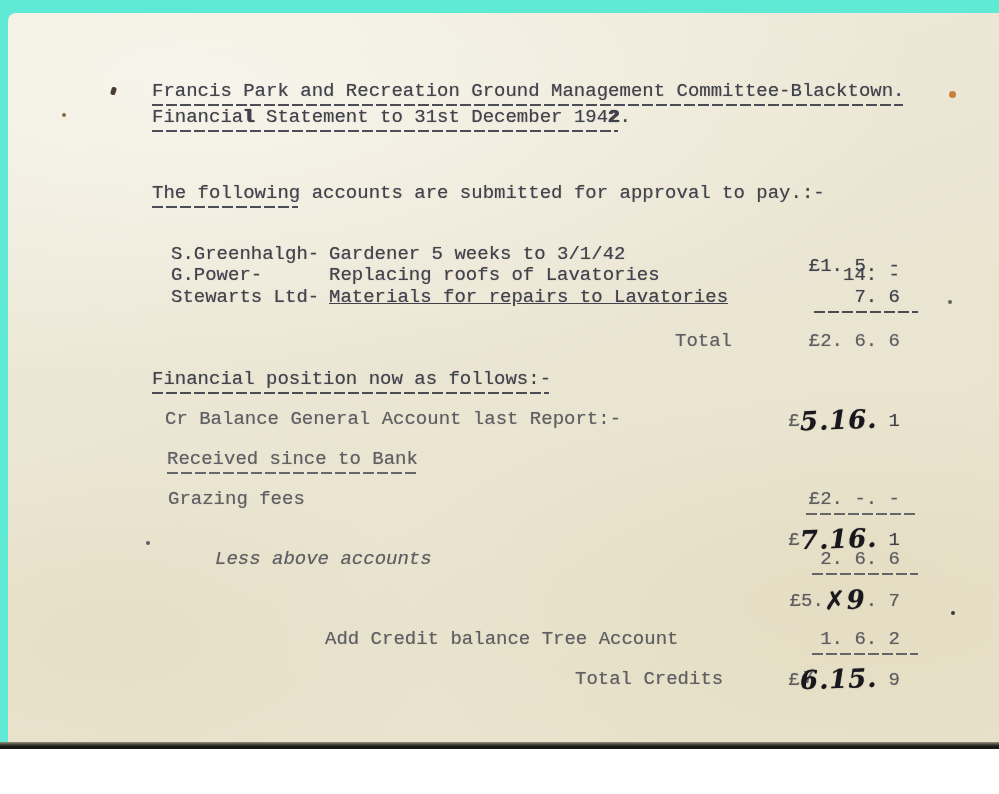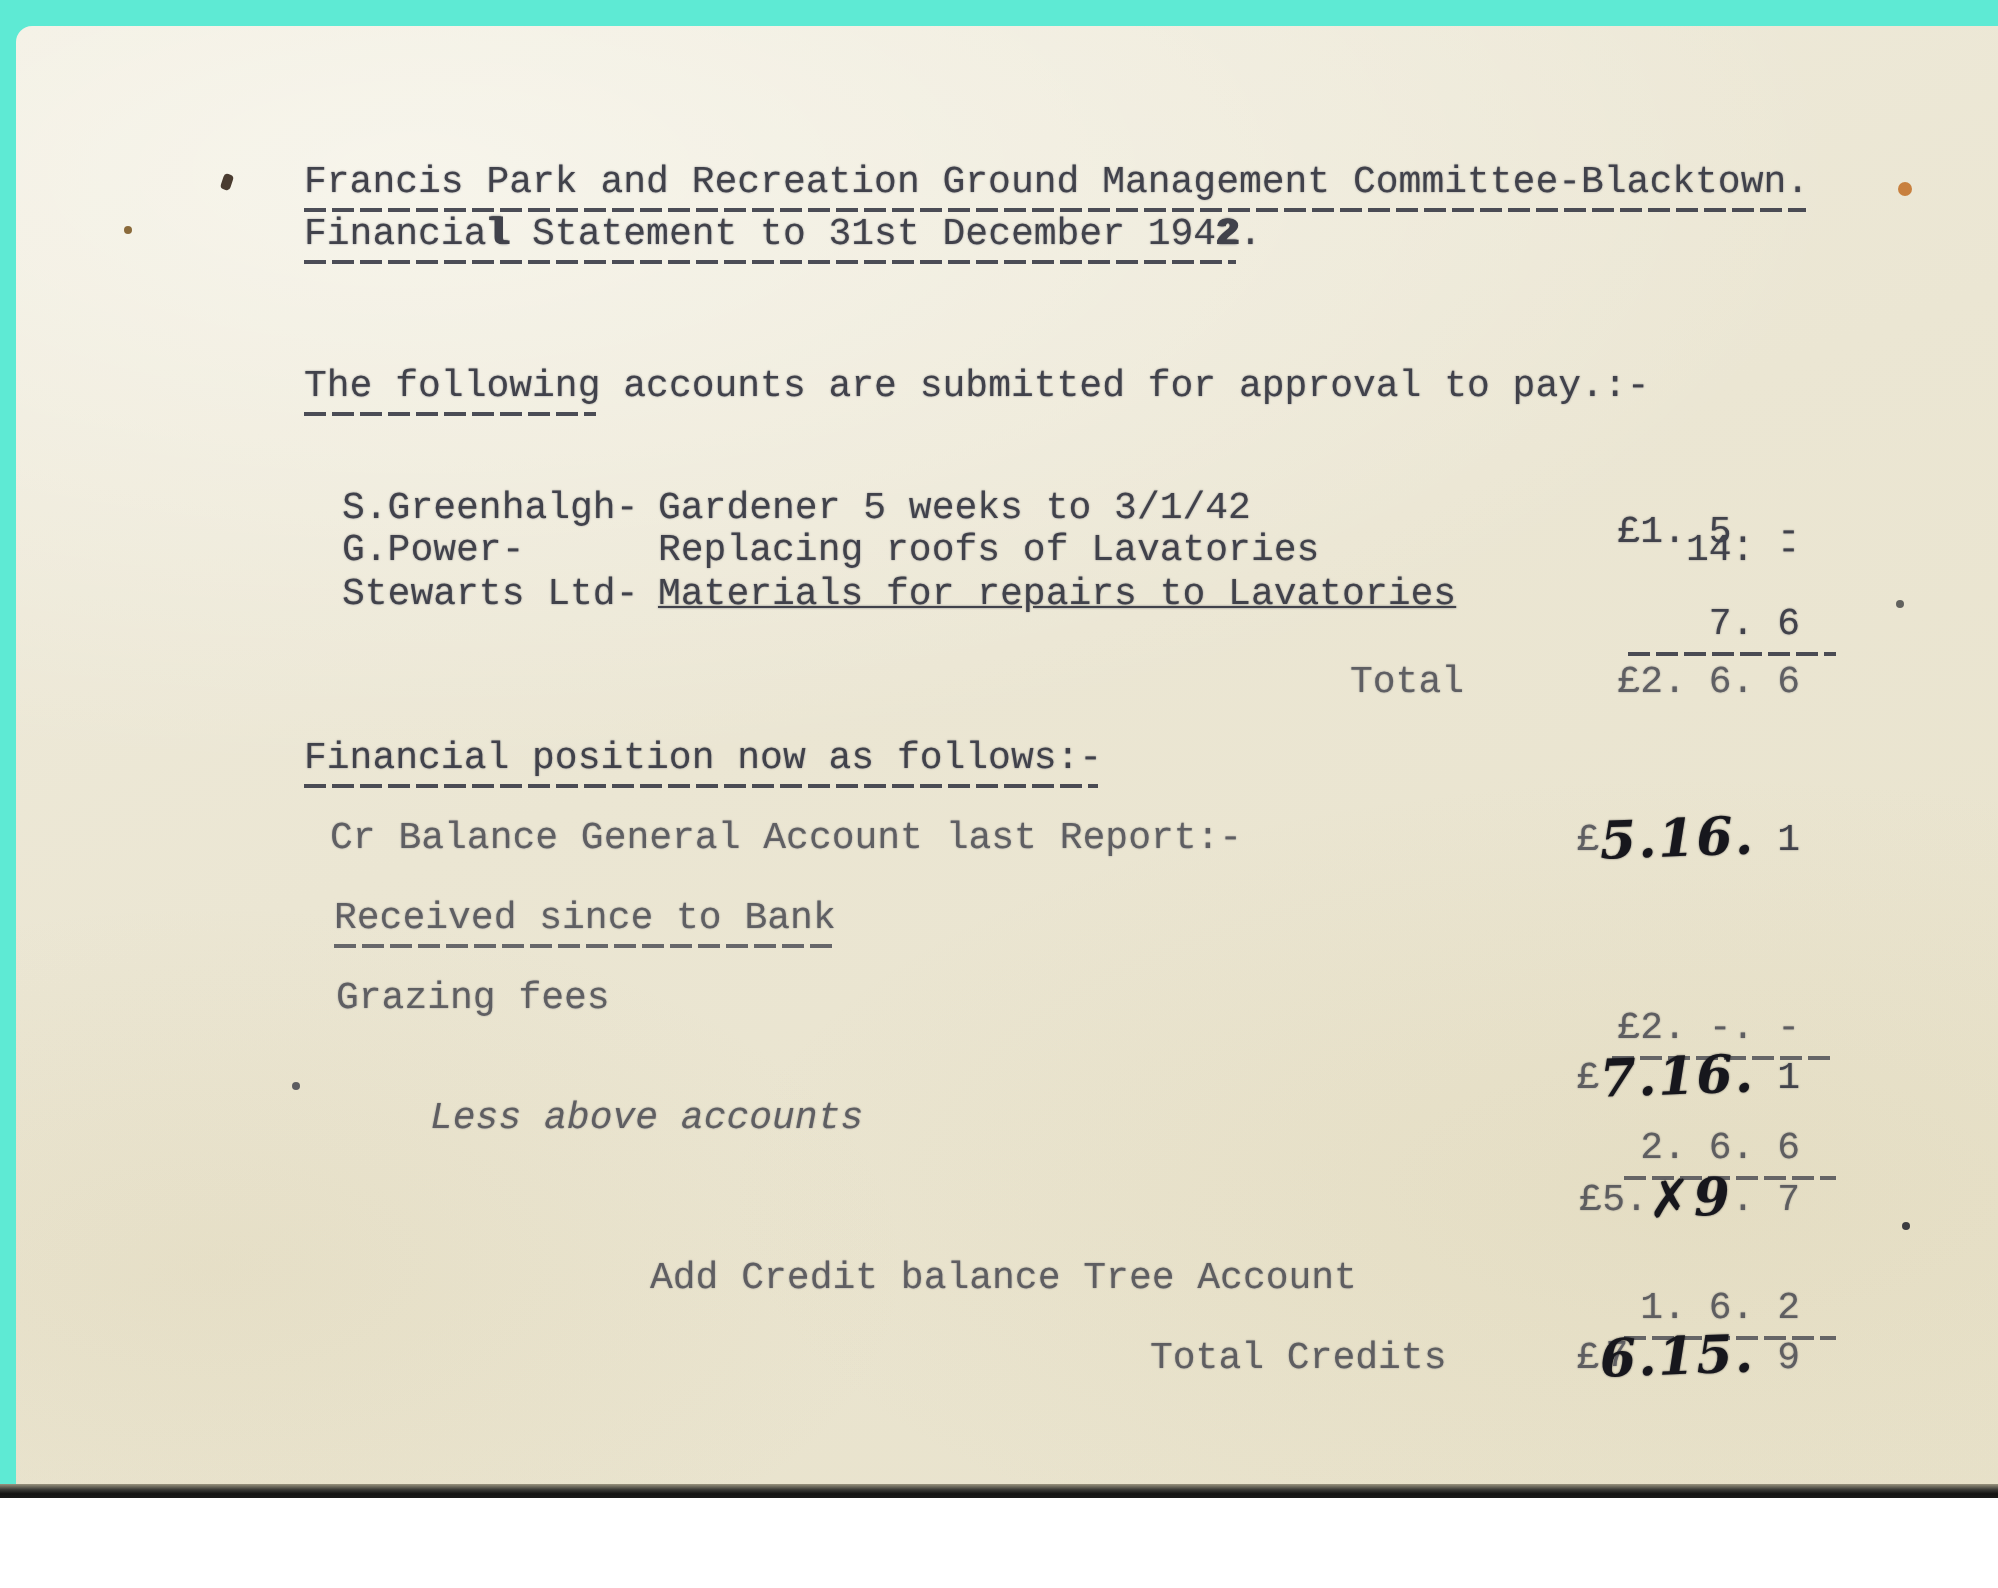--- a/index.html
+++ b/index.html
@@ -28,21 +28,21 @@
   }
   .soft { opacity:0.82; }
   
   .ul { position:relative; display:inline-block; }
   .ul::after {
     content:""; position:absolute; left:0; right:2px; bottom:-4px; height:2px;
     background:repeating-linear-gradient(90deg, rgba(52,54,66,0.88) 0 11px, rgba(52,54,66,0) 11px 14px);
   }
   
   .amt { position:absolute; right:99px; white-space:pre; }
-  .uamt { position:relative; display:inline-block;margin-top:15px; }
+  .uamt { position:relative; display:inline-block; }
   .uamt::after {
     content:""; position:absolute; bottom:-5px; height:2px; left:-8px; right:-18px;
     background:repeating-linear-gradient(90deg, rgba(52,54,66,0.88) 0 11px, rgba(52,54,66,0) 11px 14px);
   }
   .uamt.wide-l::after { left:-40px; }
   .uamt.tight-l::after { left:-3px; }
   
   .hand {
     font-family:"DejaVu Serif","DejaVu Sans",serif;
     font-style:italic; font-weight:700;

